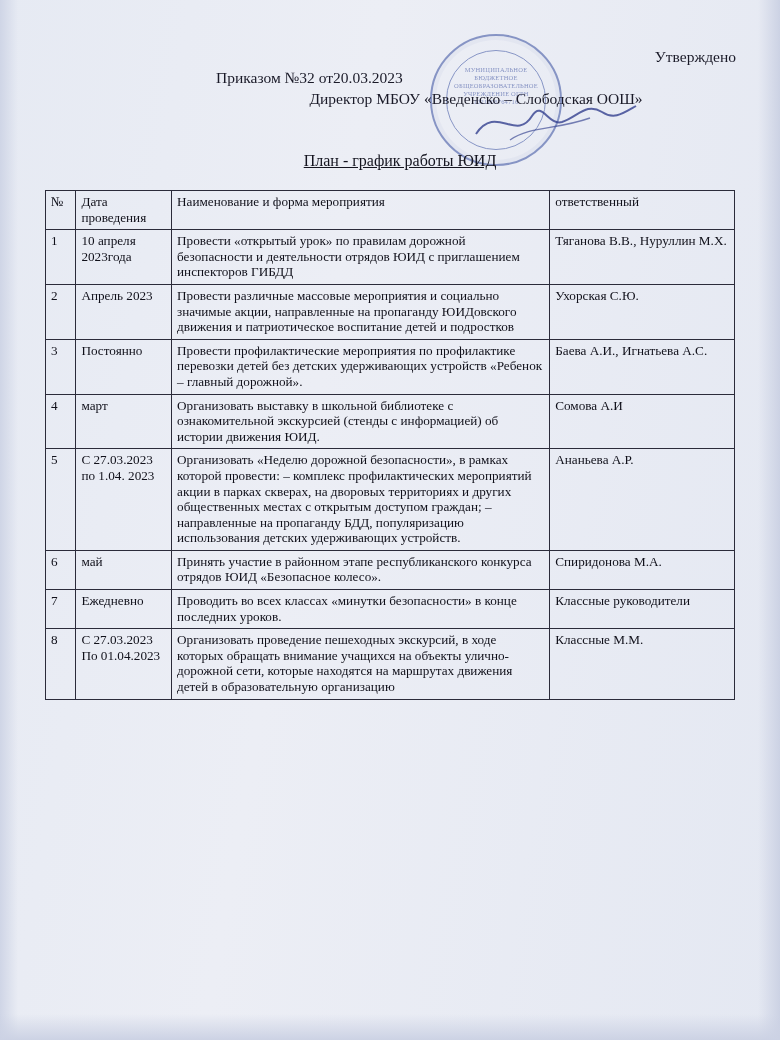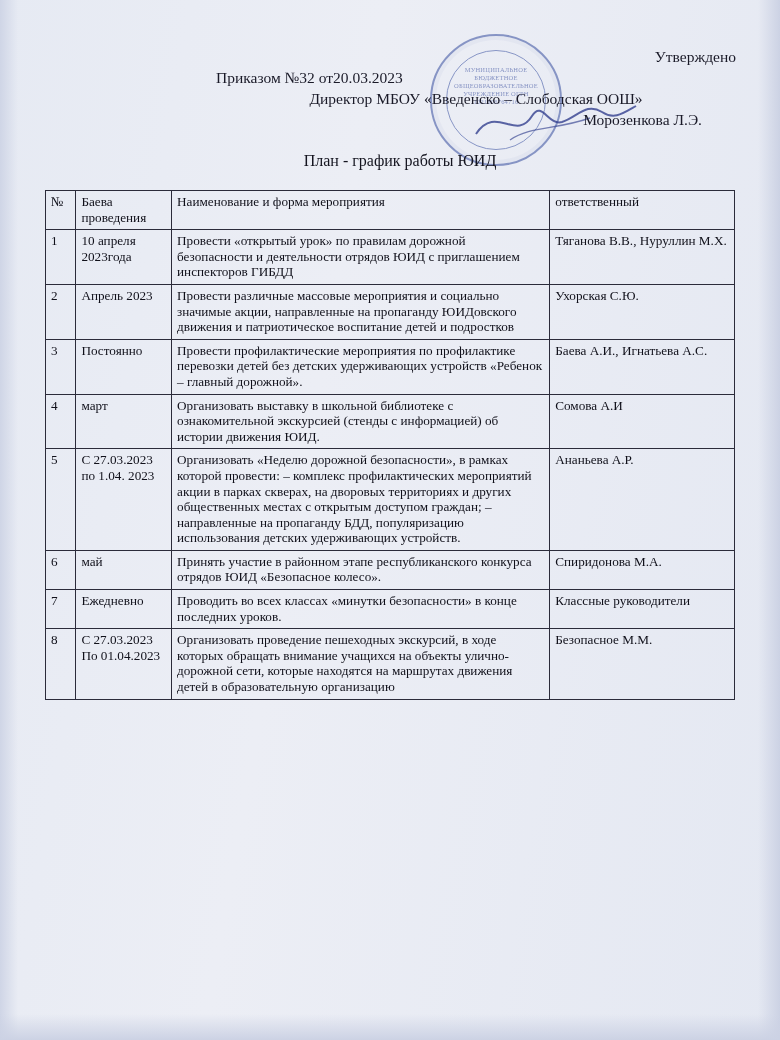--- a/index.html
+++ b/index.html
@@ -90,20 +90,21 @@
   .doc-title {
     position: absolute;
     left: 0;
     top: 152px;
     width: 780px;
     text-align: center;
     font-size: 16px;
     color: #14141f;
     padding-left: 20px;
     box-sizing: border-box;
+    text-decoration: underline;
   }
 
   table.plan {
     position: absolute;
     left: 45px;
     top: 190px;
     width: 690px;
     border-collapse: collapse;
     font-size: 13.2px;
     line-height: 15.6px;
@@ -157,36 +158,35 @@
 
     <svg class="signature" viewBox="0 0 170 50">
       <path d="M6 38 C 26 8, 46 46, 62 20 C 72 4, 78 30, 92 26 C 108 21, 116 6, 132 16 C 144 24, 152 18, 166 10" fill="none" stroke="#33408f" stroke-width="2" opacity="0.8"></path>
       <path d="M40 44 C 60 30, 86 34, 120 22" fill="none" stroke="#33408f" stroke-width="1.4" opacity="0.65"></path>
     </svg>
 
     <div class="header-block">
       <div class="line header-line-1">Утверждено</div>
       <div class="line header-line-2">Приказом №32 от20.03.2023</div>
       <div class="line header-line-3">Директор МБОУ «Введенско – Слободская ООШ»</div>
-      <div class="line header-line-4">Морозенкова Л.Э.</div>
     </div>
 
     <div class="doc-title">План - график работы ЮИД</div>
 
     <table class="plan">
       <colgroup>
         <col class="c-num">
           <col class="c-date">
           <col class="c-name">
           <col class="c-resp">
       </colgroup>
       <thead>
         <tr>
           <th>№</th>
-          <th class="cell-multiline">Баева
+          <th class="cell-multiline">Дата
 проведения</th>
           <th>Наименование и форма мероприятия</th>
           <th>ответственный</th>
         </tr>
       </thead>
       <tbody>
         <tr>
           <td>1</td>
           <td>10 апреля 2023года</td>
           <td>Провести «открытый урок» по правилам дорожной безопасности и деятельности отрядов ЮИД с приглашением инспекторов ГИБДД</td>
@@ -225,19 +225,19 @@
         <tr>
           <td>7</td>
           <td>Ежедневно</td>
           <td>Проводить во всех классах «минутки безопасности» в конце последних уроков.</td>
           <td>Классные руководители</td>
         </tr>
         <tr>
           <td>8</td>
           <td>С 27.03.2023 По 01.04.2023</td>
           <td>Организовать проведение пешеходных экскурсий, в ходе которых обращать внимание учащихся на объекты улично-дорожной сети, которые находятся на маршрутах движения детей в образовательную организацию</td>
-          <td>Безопасное М.М.</td>
+          <td>Классные М.М.</td>
         </tr>
       </tbody>
     </table>
 
   </div>
 </div>
 
 </body></html>

